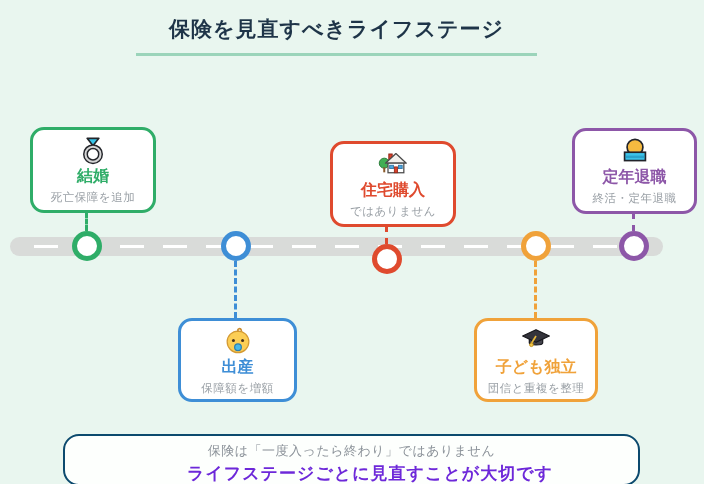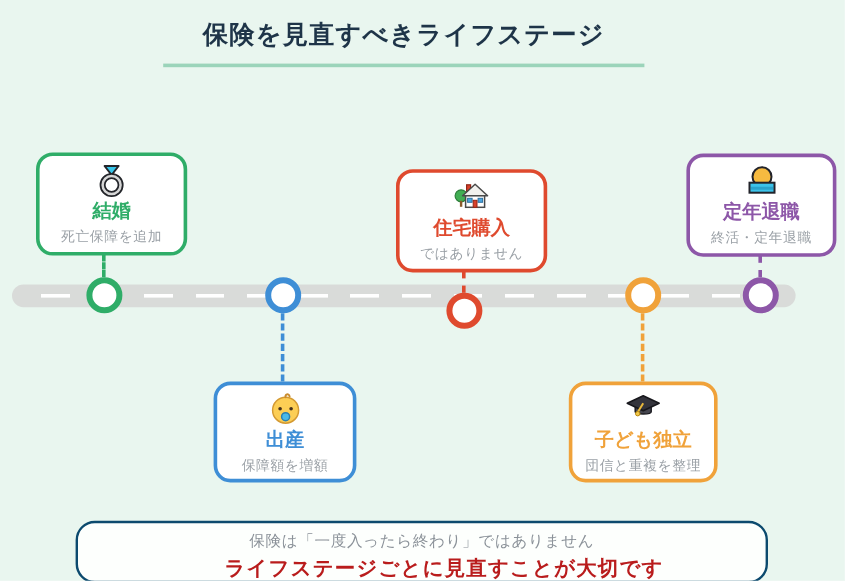--- a/index.html
+++ b/index.html
@@ -68,21 +68,21 @@
   #conn-3{left:385px;top:213px;height:18px;}
   #conn-4{left:534px;top:261px;height:57px;}
   #conn-5{left:632px;top:213px;height:18px;}
   
   .footer-box{
     position:absolute;left:63px;top:434px;width:577px;height:52px;
     box-sizing:border-box;background:#fdfffd;border:2px solid #0c4a6e;
     border-radius:16px;text-align:center;padding-top:6px;
   }
   .footer-line1{font-size:13px;color:#8b9299;letter-spacing:0.5px;}
-  .footer-line2{font-size:17px;font-weight:bold;color:#b91c1c;margin-top:2px;letter-spacing:1px;padding-left:37px;}
+  .footer-line2{font-size:17px;font-weight:bold;color:#6d28d9;margin-top:2px;letter-spacing:1px;padding-left:37px;}
 </style>
 </head>
 <body>
 
 <div class="canvas">
 
   <h1 class="page-title">保険を見直すべきライフステージ</h1>
   <div class="title-underline"></div>
 
   <div class="road">

